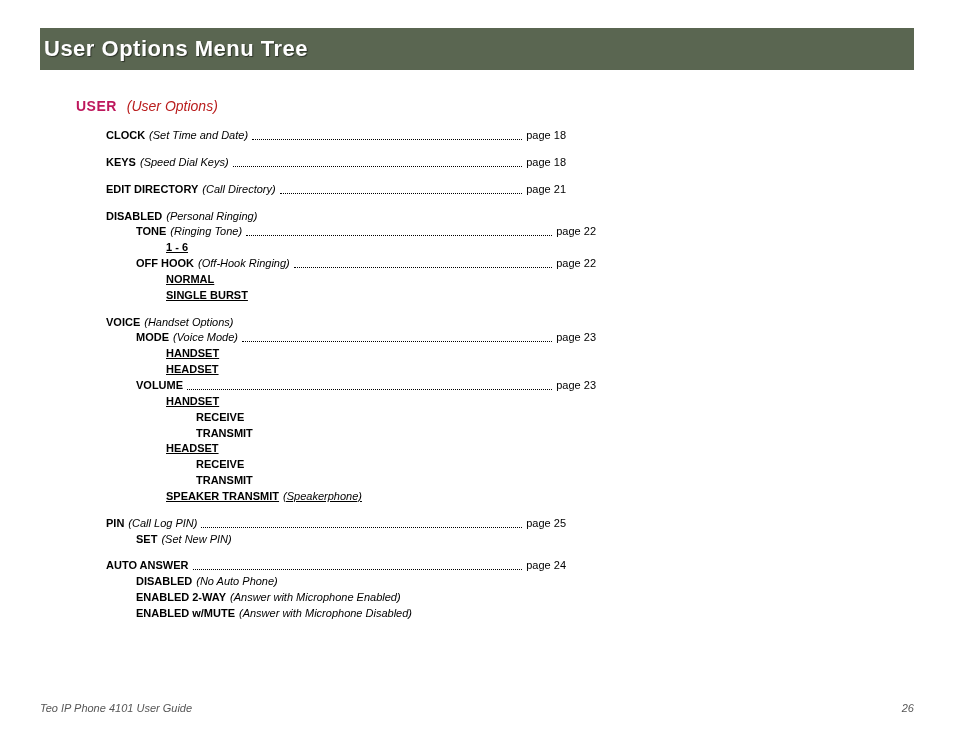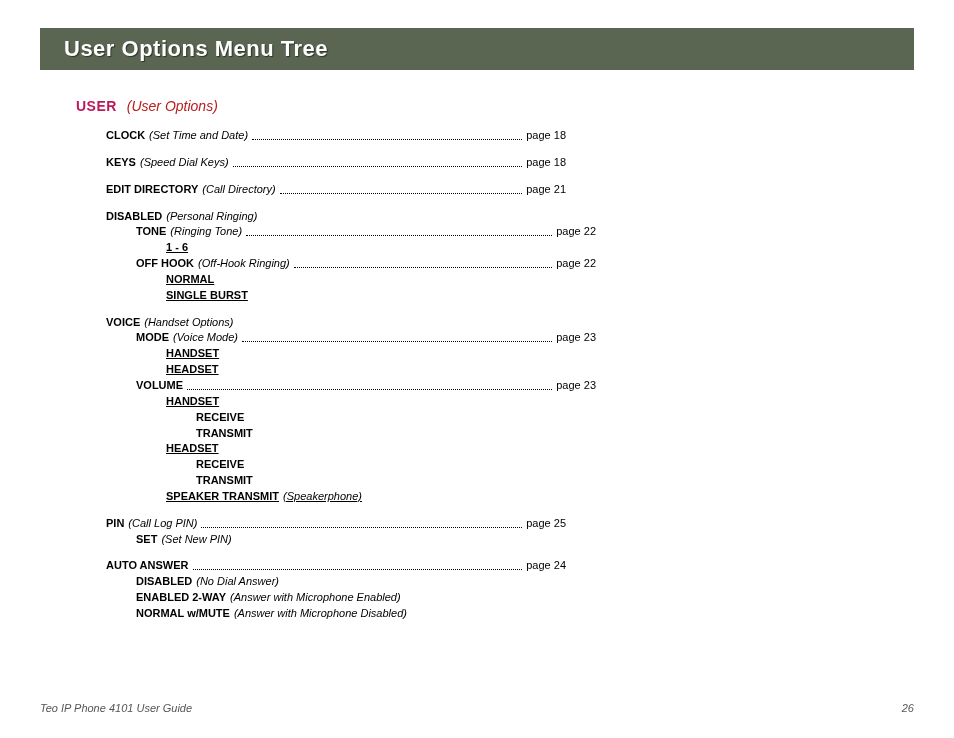--- a/index.html
+++ b/index.html
@@ -1,21 +1,21 @@
 <!DOCTYPE html>
 <html><head>
 <meta charset="utf-8">
 <style>
   * { box-sizing: border-box; margin: 0; padding: 0; }
   html, body { width: 954px; height: 738px; background: #fff; font-family: Arial, Helvetica, sans-serif; }
   .page { padding: 28px 40px 20px 40px; position: relative; height: 100%; }
   .title-bar {
     background: #5a6651;
     color: #fff;
-    padding: 8px 24px;
+    padding: 8px 4px;
     font-size: 22px;
     font-weight: bold;
     letter-spacing: 0.5px;
     text-shadow: 1px 1px 1px rgba(0,0,0,0.5);
   }
   .section-header {
     margin: 28px 0 14px 36px;
     font-size: 14px;
   }
   .section-header .main { color: #be185d; font-weight: bold; letter-spacing: 0.5px; }
@@ -166,28 +166,28 @@
     </div>
 
     <div class="group">
       <div class="entry lvl1">
         <span class="label">AUTO ANSWER</span>
         <span class="dots"></span>
         <span class="pageref">page 24</span>
       </div>
       <div class="entry lvl2">
         <span class="label">DISABLED</span>
-        <span class="desc">(No Dial Answer)</span>
+        <span class="desc">(No Auto Phone)</span>
       </div>
       <div class="entry lvl2">
         <span class="label">ENABLED 2-WAY</span>
         <span class="desc">(Answer with Microphone Enabled)</span>
       </div>
       <div class="entry lvl2">
-        <span class="label">NORMAL w/MUTE</span>
+        <span class="label">ENABLED w/MUTE</span>
         <span class="desc">(Answer with Microphone Disabled)</span>
       </div>
     </div>
 
   </div>
 
   <div class="footer">
     <span>Teo IP Phone 4101 User Guide</span>
     <span>26</span>
   </div>

